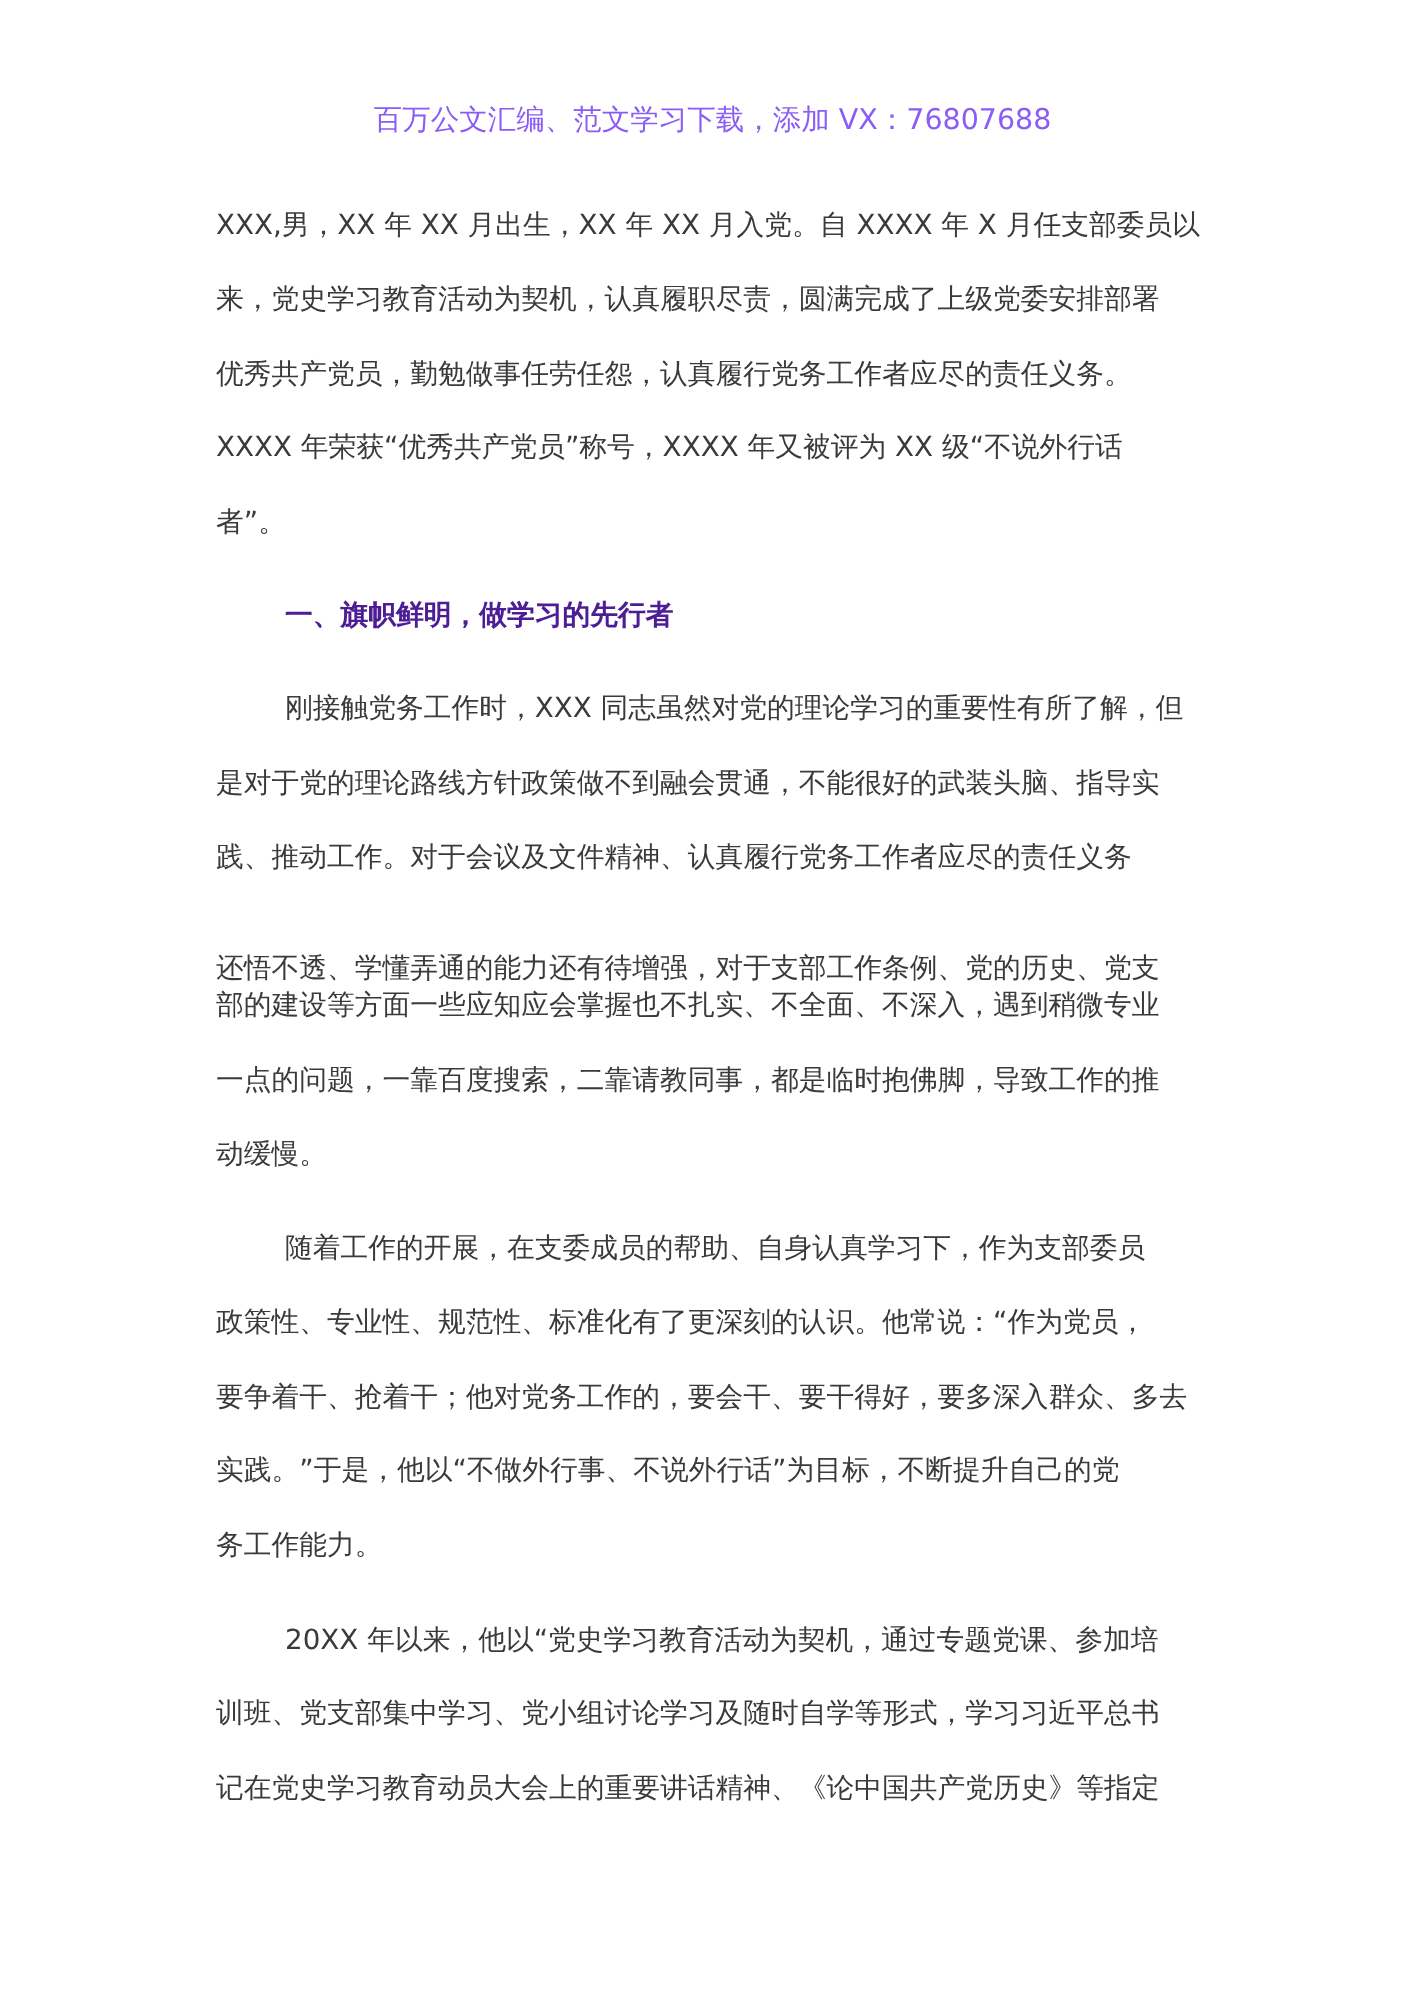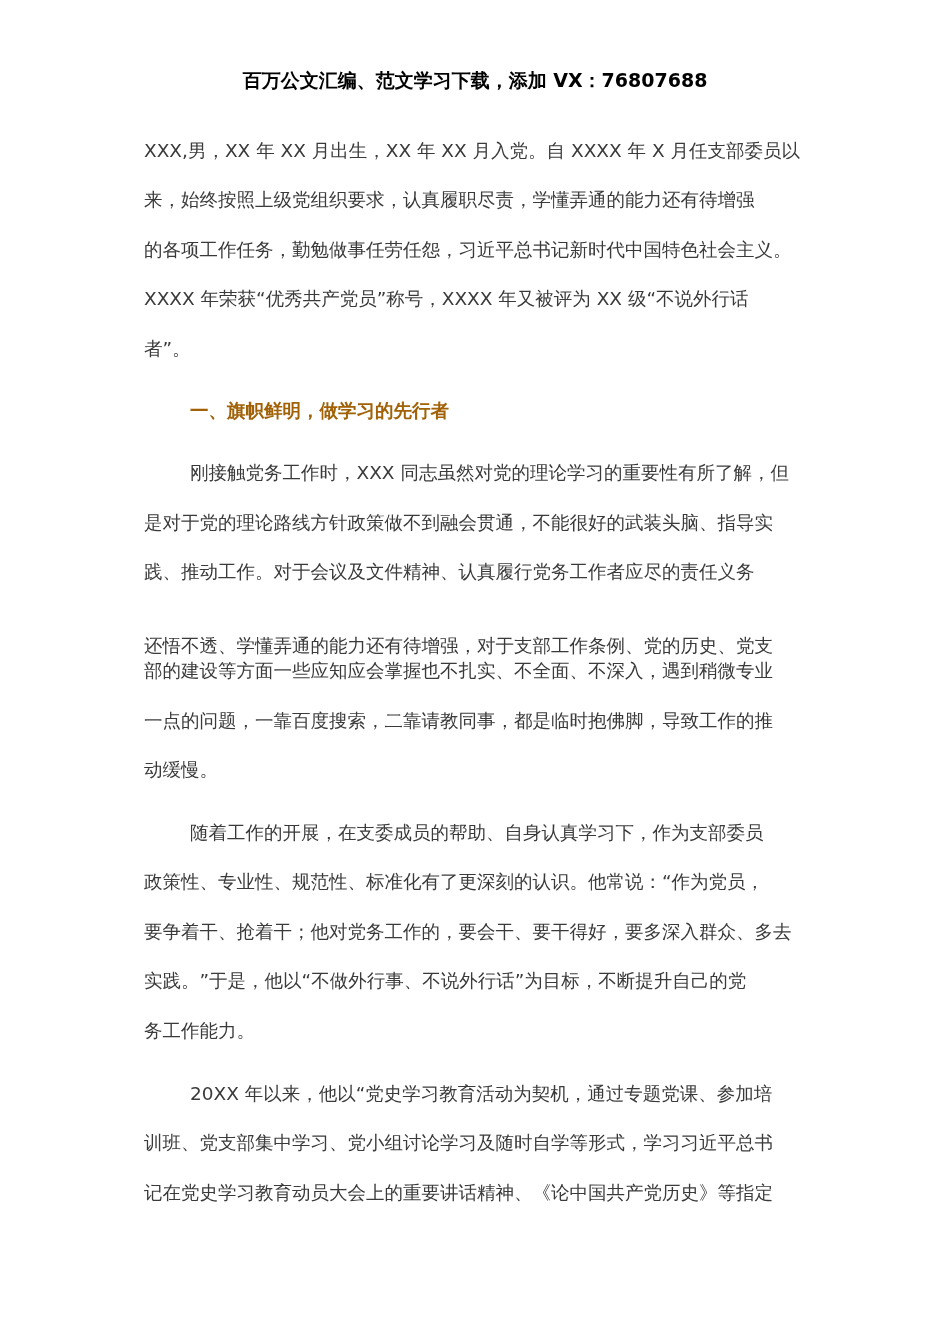--- a/index.html
+++ b/index.html
@@ -1,34 +1,34 @@
 <!DOCTYPE html>
 <html><head>
   <meta charset="utf-8">
   <style>
     html, body { margin: 0; padding: 0; background: #ffffff; }
     body { width: 950px; height: 1344px; position: relative; overflow: hidden;
            font-family: "DejaVu Sans", "Liberation Sans", sans-serif; }
     .header { position: absolute; top: 66px; left: 0; width: 950px; text-align: center;
-              font-size: 19px; color: #000000; line-height: 28px; font-weight: bold; }
+              font-size: 19px; color: #8b5cf6; line-height: 28px; }
     .doc { position: absolute; left: 144px; top: 0; width: 665px; color: #3a3a3a; font-size: 18.5px; }
     .line { position: absolute; left: 0; white-space: nowrap; line-height: 28px; text-align: right; }
     .line.indent { left: 46px; }
-    .heading { font-weight: bold; color: #a16207; left: 46px; }
+    .heading { font-weight: bold; color: #4c1d95; left: 46px; }
   </style>
 </head>
 <body>
 
 <div class="header">百万公文汇编、范文学习下载，添加 VX：76807688</div>
 
 <div class="doc">
 
   <div class="line" style="top:137px"> XXX,男，XX 年 XX 月出生，XX 年 XX 月入党。自 XXXX 年 X 月任支部委员以</div>
-  <div class="line" style="top:186px">来，始终按照上级党组织要求，认真履职尽责，学懂弄通的能力还有待增强</div>
-  <div class="line" style="top:236px">的各项工作任务，勤勉做事任劳任怨，习近平总书记新时代中国特色社会主义。</div>
+  <div class="line" style="top:186px">来，党史学习教育活动为契机，认真履职尽责，圆满完成了上级党委安排部署</div>
+  <div class="line" style="top:236px">优秀共产党员，勤勉做事任劳任怨，认真履行党务工作者应尽的责任义务。</div>
   <div class="line" style="top:285px">XXXX 年荣获“优秀共产党员”称号，XXXX 年又被评为 XX 级“不说外行话</div>
   <div class="line" style="top:335px">者”。</div>
 
   <div class="line heading" style="top:397px">一、旗帜鲜明，做学习的先行者</div>
 
   <div class="line indent" style="top:459px">刚接触党务工作时，XXX 同志虽然对党的理论学习的重要性有所了解，但</div>
   <div class="line" style="top:509px">是对于党的理论路线方针政策做不到融会贯通，不能很好的武装头脑、指导实</div>
   <div class="line" style="top:558px">践、推动工作。对于会议及文件精神、认真履行党务工作者应尽的责任义务</div>
   <div class="line" style="top:632px">还悟不透、学懂弄通的能力还有待增强，对于支部工作条例、党的历史、党支</div>
   <div class="line" style="top:657px">部的建设等方面一些应知应会掌握也不扎实、不全面、不深入，遇到稍微专业</div>

